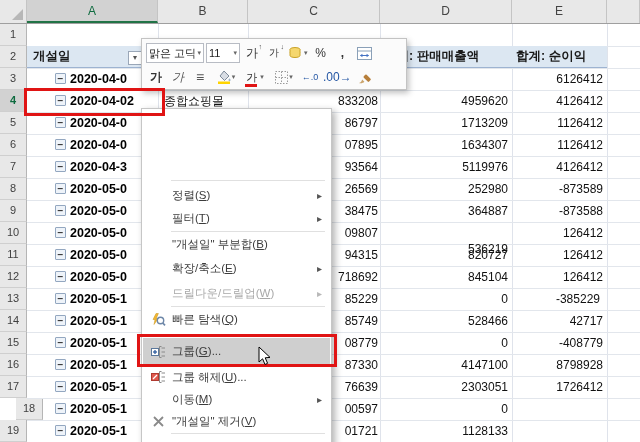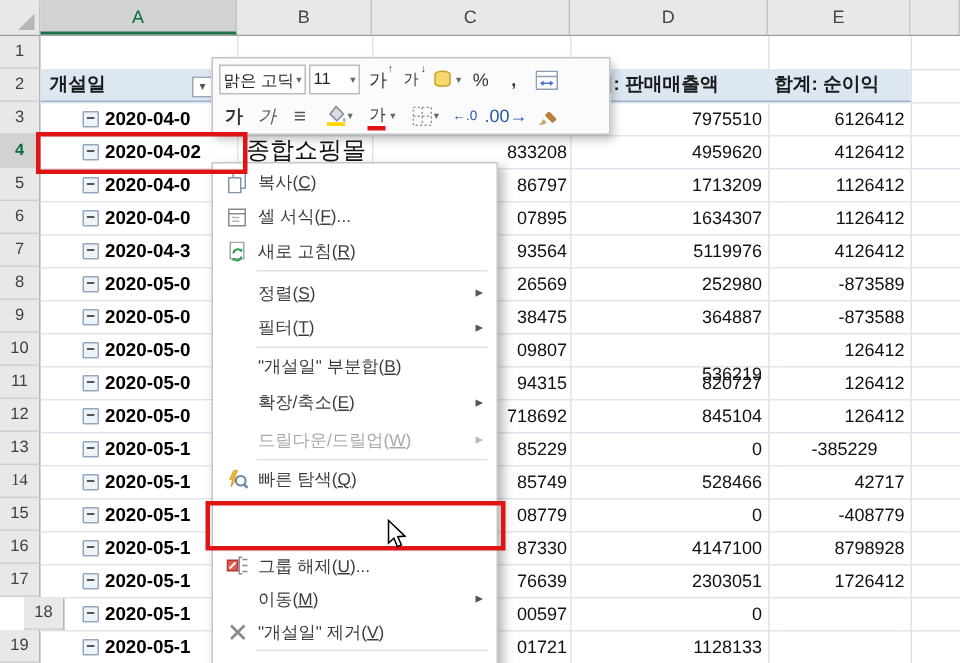--- a/index.html
+++ b/index.html
@@ -20,21 +20,21 @@
   .vline{width:1px;background:#dfe3eb;top:24px;height:418px;}
   .hline{height:1px;background:#e2e6ec;left:27px;width:613px;}
   
   #pivot-hdr-bg{left:27px;top:46px;width:580px;height:22px;background:#dce7f2;border-bottom:1px solid #9db3d1;box-sizing:border-box;}
   .phdr{top:46px;height:22px;line-height:21px;font-weight:bold;font-size:12.5px;color:#1a1a1a;white-space:nowrap;}
   .cellrow{height:22px;}
   .datecell{font-weight:bold;font-size:12.5px;color:#000;line-height:22px;white-space:nowrap;}
   .collapse-btn{display:inline-block;width:11px;height:11px;line-height:9px;text-align:center;font-size:10px;color:#333;
                 border:1px solid #93a7c0;background:#eef3f9;box-sizing:border-box;vertical-align:1px;margin-right:4px;border-radius:1px;}
   .num{font-size:12px;color:#111;line-height:22px;text-align:right;white-space:nowrap;}
-  .bcell{font-size:16px;color:#111;line-height:22px;white-space:nowrap;}
+  .bcell{font-size:12px;color:#111;line-height:22px;white-space:nowrap;}
   #filter-btn{left:128px;top:51px;width:14px;height:14px;background:#fff;border:1px solid #9aa7b8;box-sizing:border-box;
               font-size:8px;color:#555;text-align:center;line-height:12px;}
   
   #mini-toolbar{left:141px;top:38px;width:266px;height:52px;background:#fbfbfb;border:1px solid #c3c3c3;box-sizing:border-box;
                 box-shadow:2px 3px 6px rgba(0,0,0,.25);z-index:5;}
   .tb-row{position:absolute;left:4px;right:2px;height:24px;display:flex;align-items:center;gap:2px;}
   .tb-combo{display:flex;align-items:center;height:20px;background:#fff;border:1px solid #b8bcc4;box-sizing:border-box;
             font-size:11px;color:#222;padding:0 2px;white-space:nowrap;overflow:hidden;}
   .tb-combo .caret{margin-left:auto;font-size:7px;color:#666;}
   .tb-btn{height:20px;min-width:18px;display:flex;align-items:center;justify-content:center;font-size:12px;color:#333;
@@ -82,21 +82,21 @@
       <div class="abs rowhdr sel" style="top: 90px; height: 22px; line-height: 21px;">4</div>
       <div class="abs rowhdr" style="top: 112px; height: 22px; line-height: 21px;">5</div>
       <div class="abs rowhdr" style="top: 134px; height: 22px; line-height: 21px;">6</div>
       <div class="abs rowhdr" style="top: 156px; height: 22px; line-height: 21px;">7</div>
       <div class="abs rowhdr" style="top: 178px; height: 22px; line-height: 21px;">8</div>
       <div class="abs rowhdr" style="top: 200px; height: 22px; line-height: 21px;">9</div>
       <div class="abs rowhdr" style="top: 222px; height: 22px; line-height: 21px;">10</div>
       <div class="abs rowhdr" style="top: 244px; height: 22px; line-height: 21px;">11</div>
       <div class="abs rowhdr" style="top: 266px; height: 22px; line-height: 21px;">12</div>
       <div class="abs rowhdr" style="top: 288px; height: 22px; line-height: 21px;">13</div>
-      <div class="abs rowhdr" style="top: 310px; height: 22px; line-height: 21px; font-family: Liberation Serif, serif;">14</div>
+      <div class="abs rowhdr" style="top: 310px; height: 22px; line-height: 21px;">14</div>
       <div class="abs rowhdr" style="top: 332px; height: 22px; line-height: 21px;">15</div>
       <div class="abs rowhdr" style="top: 354px; height: 22px; line-height: 21px;">16</div>
       <div class="abs rowhdr" style="top: 376px; height: 22px; line-height: 21px;">17</div>
       <div class="abs rowhdr" style="top: 398px; height: 22px; line-height: 21px; margin-left: 16px;">18</div>
       <div class="abs rowhdr" style="top: 420px; height: 22px; line-height: 21px;">19</div>
     </div>
   <div class="abs" id="gridlines">
       <div class="abs vline" style="left: 158px;"></div>
       <div class="abs vline" style="left: 248px;"></div>
       <div class="abs vline" style="left: 380px;"></div>
@@ -124,21 +124,20 @@
 
   <div class="abs" id="pivot-hdr-bg"></div>
   <div class="abs phdr" style="left:33px;">개설일</div>
   <div class="abs" id="filter-btn">▾</div>
   <div class="abs phdr" style="left:384px;">합계: 판매매출액</div>
   <div class="abs phdr" style="left:516px;">합계: 순이익</div>
 
   <div class="abs" id="datarows">
       <div class="abs cellrow" style="left: 27px; top: 68px; width: 613px;">
         <div class="abs datecell" style="left: 28px; top: 0px;"><span class="collapse-btn">−</span><span>2020-04-0</span></div>
-        <div class="abs num" style="left: 353px; width: 128px; top: 0px;">7975510</div>
         <div class="abs num" style="left: 485px; width: 91px; top: 0px;">6126412</div>
       </div>
       <div class="abs cellrow" style="left: 27px; top: 90px; width: 613px;">
         <div class="abs datecell" style="left: 28px; top: 0px;"><span class="collapse-btn">−</span><span>2020-04-02</span></div>
         <div class="abs bcell" style="left: 137px; top: 0px;">종합쇼핑몰</div>
         <div class="abs num" style="left: 221px; width: 130px; top: 0px;">833208</div>
         <div class="abs num" style="left: 353px; width: 128px; top: 0px;">4959620</div>
         <div class="abs num" style="left: 485px; width: 91px; top: 0px;">4126412</div>
       </div>
       <div class="abs cellrow" style="left: 27px; top: 112px; width: 613px;">
@@ -186,21 +185,21 @@
       <div class="abs cellrow" style="left: 27px; top: 266px; width: 613px;">
         <div class="abs datecell" style="left: 28px; top: 0px;"><span class="collapse-btn">−</span><span>2020-05-0</span></div>
         <div class="abs num" style="left: 221px; width: 130px; top: 0px;">718692</div>
         <div class="abs num" style="left: 353px; width: 128px; top: 0px;">845104</div>
         <div class="abs num" style="left: 485px; width: 91px; top: 0px;">126412</div>
       </div>
       <div class="abs cellrow" style="left: 27px; top: 288px; width: 613px;">
         <div class="abs datecell" style="left: 28px; top: 0px;"><span class="collapse-btn">−</span><span>2020-05-1</span></div>
         <div class="abs num" style="left: 221px; width: 130px; top: 0px;">85229</div>
         <div class="abs num" style="left: 353px; width: 128px; top: 0px;">0</div>
-        <div class="abs num" style="left: 467px; width: 91px; top: 0px;">-385229</div>
+        <div class="abs num" style="left: 482px; width: 91px; top: 0px;">-385229</div>
       </div>
       <div class="abs cellrow" style="left: 27px; top: 310px; width: 613px;">
         <div class="abs datecell" style="left: 28px; top: 0px;"><span class="collapse-btn">−</span><span>2020-05-1</span></div>
         <div class="abs num" style="left: 221px; width: 130px; top: 0px;">85749</div>
         <div class="abs num" style="left: 353px; width: 128px; top: 0px;">528466</div>
         <div class="abs num" style="left: 485px; width: 91px; top: 0px;">42717</div>
       </div>
       <div class="abs cellrow" style="left: 27px; top: 332px; width: 613px;">
         <div class="abs datecell" style="left: 28px; top: 0px;"><span class="collapse-btn">−</span><span>2020-05-1</span></div>
         <div class="abs num" style="left: 221px; width: 130px; top: 0px;">08779</div>
@@ -318,52 +317,20 @@
       </div>
     </div>
   </div>
 
   <div class="abs" id="context-menu">
       <div class="menu-sep" style="top: 71px;"></div>
       <div class="menu-sep" style="top: 122px;"></div>
       <div class="menu-sep" style="top: 197px;"></div>
       <div class="menu-sep" style="top: 225px;"></div>
       <div class="menu-sep" style="top: 324px;"></div>
-      <div class="menu-item" style="top: 1px; height: 23px;">
-        <span class="mi-icon">
-          <svg width="14" height="14">
-            <rect x="4.5" y="0.5" width="8" height="10" fill="#fff" stroke="#8193ad"></rect>
-            <rect x="1.5" y="3.5" width="8" height="10" fill="#fff" stroke="#8193ad"></rect>
-          </svg>
-        </span>
-        <span class="mi-label"><span>복사(</span><span class="mn">C</span><span>)</span></span>
-      </div>
-      <div class="menu-item" style="top: 24px; height: 23px;">
-        <span class="mi-icon">
-          <svg width="14" height="14">
-            <rect x="1.5" y="1.5" width="11" height="11" fill="#fff" stroke="#8a8a8a"></rect>
-            <line x1="1.5" y1="4.5" x2="12.5" y2="4.5" stroke="#8a8a8a"></line>
-            <line x1="3.5" y1="7" x2="8.5" y2="7" stroke="#b5b5b5"></line>
-            <line x1="3.5" y1="9.5" x2="8.5" y2="9.5" stroke="#b5b5b5"></line>
-          </svg>
-        </span>
-        <span class="mi-label"><span>셀 서식(</span><span class="mn">F</span><span>)...</span></span>
-      </div>
-      <div class="menu-item" style="top: 47px; height: 23px;">
-        <span class="mi-icon">
-          <svg width="14" height="14">
-            <rect x="2.5" y="0.5" width="9" height="11" fill="#fff" stroke="#9aa7b8"></rect>
-            <path d="M4.6 8a3 3 0 0 1 5.3-1.7" fill="none" stroke="#2e9e46" stroke-width="1.3"></path>
-            <path d="M10.6 4.6l-.2 2.4-2.1-.8z" fill="#2e9e46"></path>
-            <path d="M9.9 10a3 3 0 0 1-5.3 1.5" fill="none" stroke="#2e9e46" stroke-width="1.3"></path>
-            <path d="M3.9 13.2l.2-2.4 2.1.9z" fill="#2e9e46"></path>
-          </svg>
-        </span>
-        <span class="mi-label"><span>새로 고침(</span><span class="mn">R</span><span>)</span></span>
-      </div>
       <div class="menu-item" style="top: 75px; height: 23px;">
         <span class="mi-icon"></span>
         <span class="mi-label"><span>정렬(</span><span class="mn">S</span><span>)</span></span>
         <span class="mi-arrow">▸</span>
       </div>
       <div class="menu-item" style="top: 98px; height: 23px;">
         <span class="mi-icon"></span>
         <span class="mi-label"><span>필터(</span><span class="mn">T</span><span>)</span></span>
         <span class="mi-arrow">▸</span>
       </div>
@@ -383,20 +350,34 @@
       </div>
       <div class="menu-item" style="top: 199px; height: 23px;">
         <span class="mi-icon">
           <svg width="15" height="14">
             <polygon points="5,0.5 2,6.5 4,6.5 3,11.5 7.2,5.5 5.2,5.5 7.4,0.5" fill="#f2b632" stroke="#c99418" stroke-width="0.5"></polygon>
             <circle cx="9.5" cy="7.5" r="3.2" fill="none" stroke="#6d87a8" stroke-width="1.4"></circle>
             <line x1="11.8" y1="10" x2="14" y2="12.3" stroke="#6d87a8" stroke-width="1.7"></line>
           </svg>
         </span>
         <span class="mi-label"><span>빠른 탐색(</span><span class="mn">Q</span><span>)</span></span>
+      </div>
+      <div class="menu-item hl" style="top: 229px; height: 27px;">
+        <span class="mi-icon">
+          <svg width="15" height="14">
+            <rect x="0.5" y="3.5" width="7" height="7" fill="#fff" stroke="#5b789b"></rect>
+            <line x1="4" y1="5" x2="4" y2="9" stroke="#2f5d9e" stroke-width="1.3"></line>
+            <line x1="2" y1="7" x2="6" y2="7" stroke="#2f5d9e" stroke-width="1.3"></line>
+            <path d="M10.5 1.5h-2v11h2" fill="none" stroke="#8a8a8a"></path>
+            <line x1="10.5" y1="3" x2="14" y2="3" stroke="#8a8a8a"></line>
+            <line x1="10.5" y1="7" x2="14" y2="7" stroke="#8a8a8a"></line>
+            <line x1="10.5" y1="11" x2="14" y2="11" stroke="#8a8a8a"></line>
+          </svg>
+        </span>
+        <span class="mi-label"><span>그룹(</span><span class="mn">G</span><span>)...</span></span>
       </div>
       <div class="menu-item" style="top: 257px; height: 22px;">
         <span class="mi-icon">
           <svg width="15" height="14">
             <rect x="0.5" y="3.5" width="7" height="7" fill="#e05a4e" stroke="#b03a30"></rect>
             <line x1="2" y1="9" x2="6" y2="5" stroke="#fff" stroke-width="1.3"></line>
             <path d="M10.5 1.5h-2v11h2" fill="none" stroke="#8a8a8a"></path>
             <line x1="10.5" y1="3" x2="14" y2="3" stroke="#8a8a8a"></line>
             <line x1="10.5" y1="7" x2="14" y2="7" stroke="#8a8a8a"></line>
             <line x1="10.5" y1="11" x2="14" y2="11" stroke="#8a8a8a"></line>

